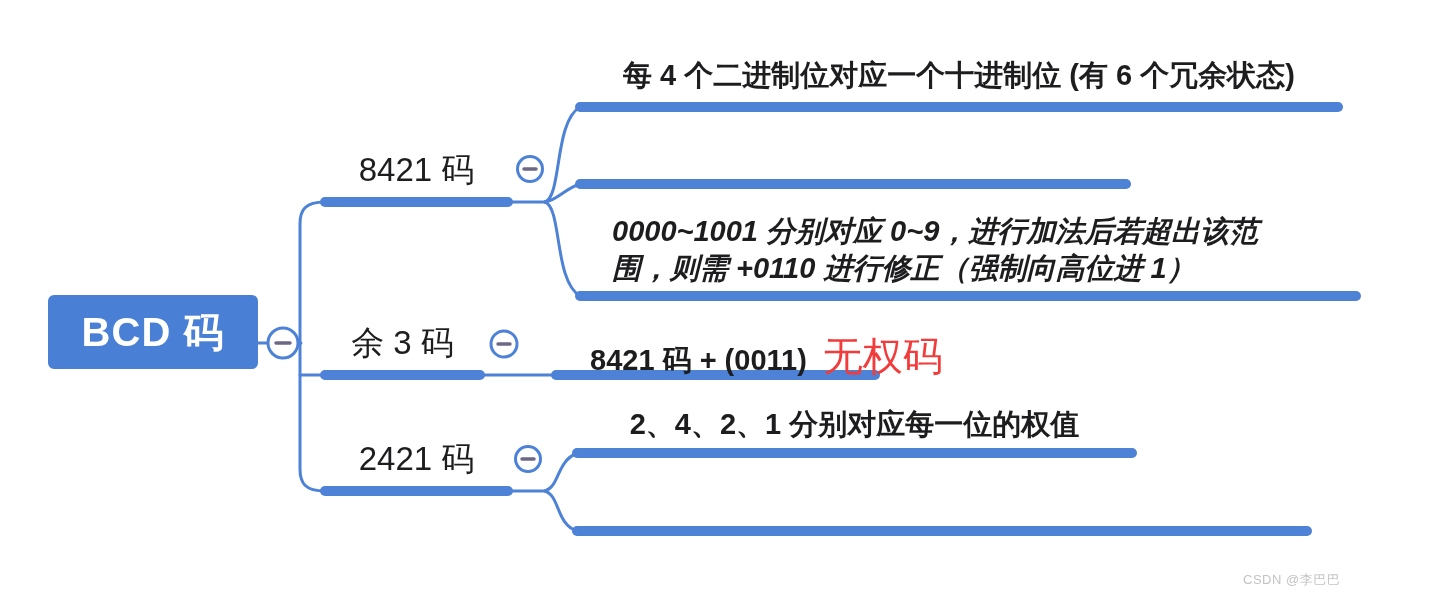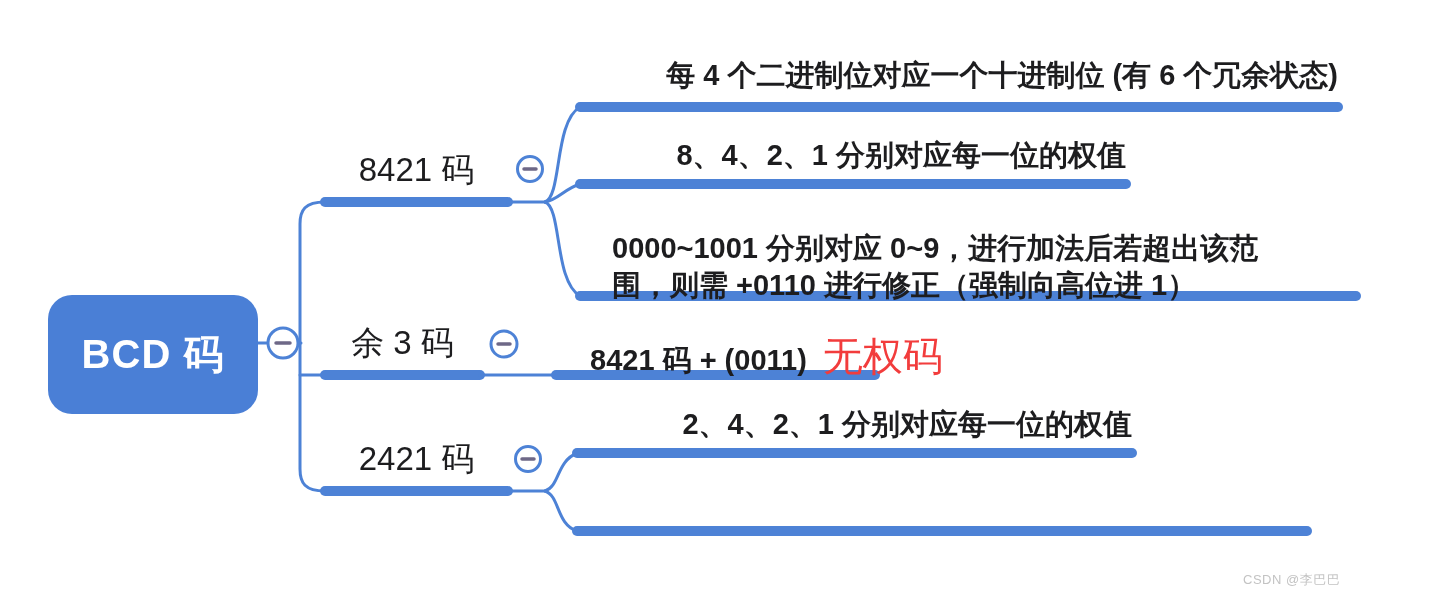--- a/index.html
+++ b/index.html
@@ -17,26 +17,26 @@
     font-family:"Liberation Sans","DejaVu Sans",sans-serif;color:var(--text);
   }
   svg.wires{position:absolute;left:0;top:0;width:1437px;height:601px;}
   svg.wires path{fill:none;stroke:var(--branch-blue);}
   svg.wires path.thin{stroke-width:3;stroke-linecap:round;}
   svg.wires path.bar{stroke-width:10;stroke-linecap:round;}
   svg.wires circle{fill:#ffffff;stroke:var(--branch-blue);stroke-width:3;}
   svg.wires path.minus{stroke:var(--minus-glyph);stroke-width:3.5;stroke-linecap:round;}
   .abs{position:absolute;}
   .root-node{
-    left:48px;top:295px;width:210px;height:119px;background:var(--root-fill);
-    border-radius:24px;display:flex;align-items:center;justify-content:center;
+    left:48px;top:295px;width:210px;height:74px;background:var(--root-fill);
+    border-radius:6px;display:flex;align-items:center;justify-content:center;
   }
   .root-node .label{color:#fff;font-size:40px;font-weight:bold;letter-spacing:1px;}
   .branch-label{font-size:33px;font-weight:400;text-align:center;line-height:36px;}
-  .leaf-text{font-size:29px;font-weight:600;text-align:right;line-height:36px;white-space:nowrap;}
+  .leaf-text{font-size:29px;font-weight:600;text-align:center;line-height:36px;white-space:nowrap;}
   .leaf-text.left{text-align:left;}
   .leaf-multiline{font-size:29px;font-weight:600;line-height:37px;white-space:nowrap;}
   .leaf-row{display:flex;gap:16px;align-items:baseline;white-space:nowrap;}
   .annotation-red{color:var(--highlight-red);font-size:40px;font-weight:400;}
   .watermark{font-size:13px;color:var(--watermark-gray);letter-spacing:0.5px;}
 </style>
 </head>
 <body>
 
 <div class="stage">
@@ -88,22 +88,21 @@
 
   <div class="abs root-node">
     <span class="label">BCD 码</span>
   </div>
 
   <div class="abs branch-label" style="left:325px;top:152px;width:183px;">8421 码</div>
   <div class="abs branch-label" style="left:325px;top:325px;width:155px;">余 3 码</div>
   <div class="abs branch-label" style="left:325px;top:441px;width:183px;">2421 码</div>
 
   <div class="abs leaf-text" style="left:580px;top:57px;width:758px;">每 4 个二进制位对应一个十进制位 (有 6 个冗余状态)</div>
-  <div class="abs leaf-text" style="left:580px;top:137px;width:546px;">8、4、2、1 分别对应每一位的权值</div>
-  <div class="abs leaf-multiline" style="left:612px;top:230px;">
+  <div class="abs leaf-multiline" style="left:612px;top:213px;font-style:italic;">
     <div>0000~1001 分别对应 0~9，进行加法后若超出该范</div>
     <div>围，则需 +0110 进行修正（强制向高位进 1）</div>
   </div>
 
   <div class="abs leaf-row" style="left:590px;top:329px;">
     <span class="leaf-text left">8421 码 + (0011)</span>
     <span class="annotation-red">无权码</span>
   </div>
 
   <div class="abs leaf-text" style="left:577px;top:406px;width:555px;">2、4、2、1 分别对应每一位的权值</div>

